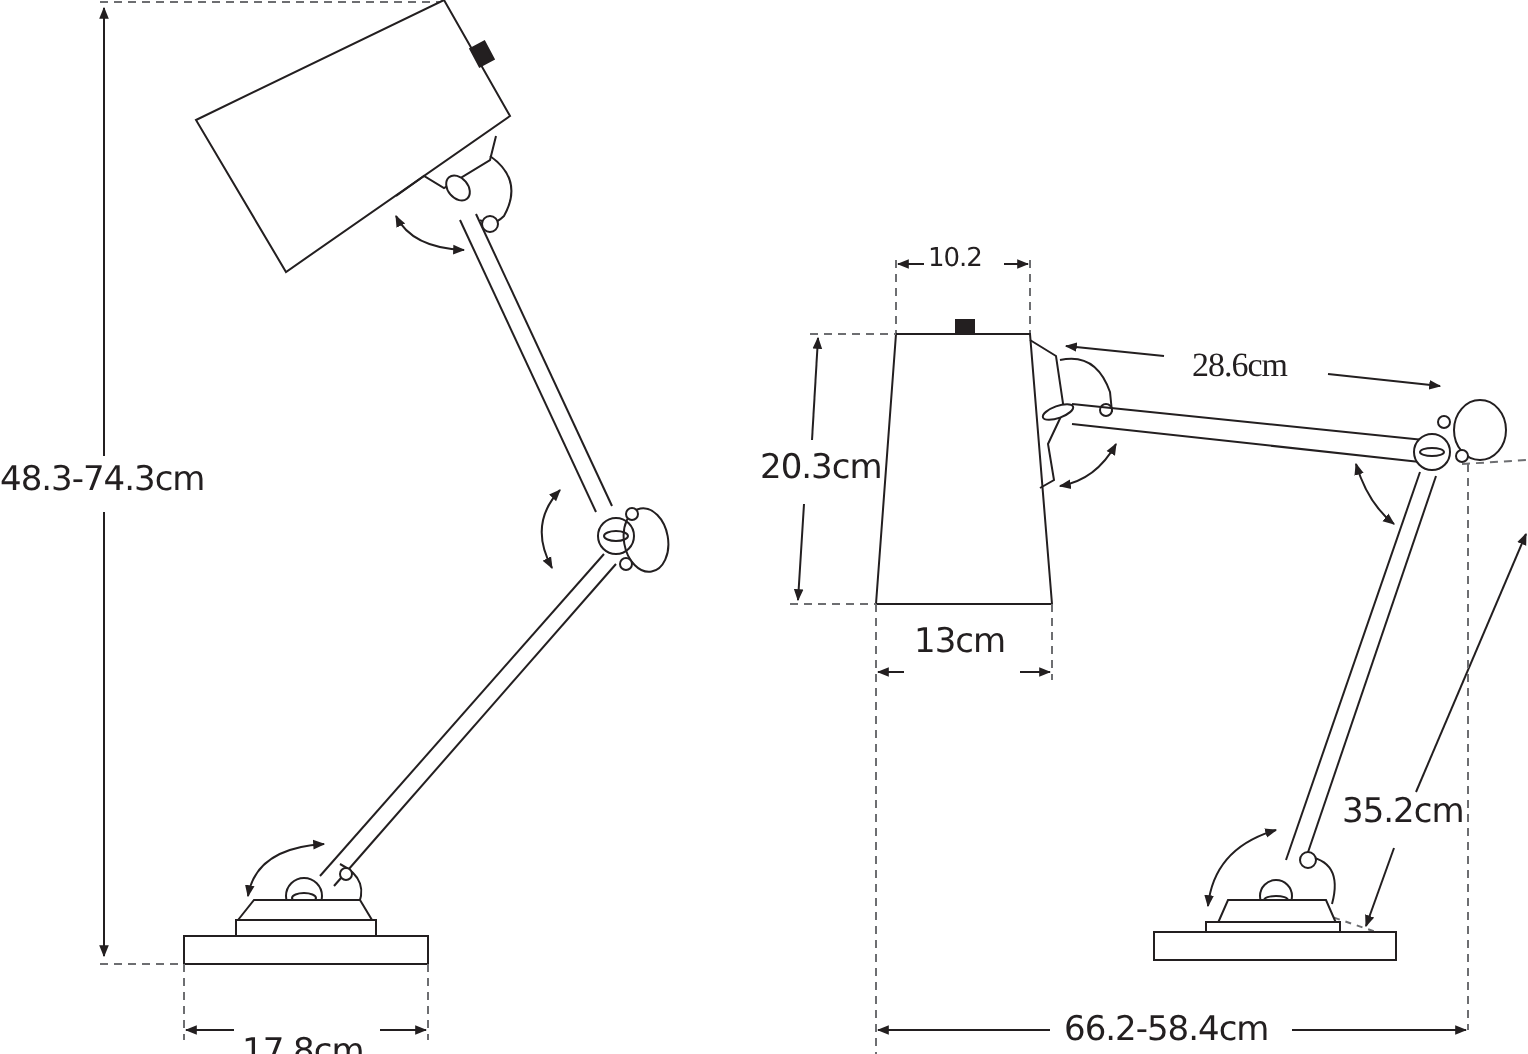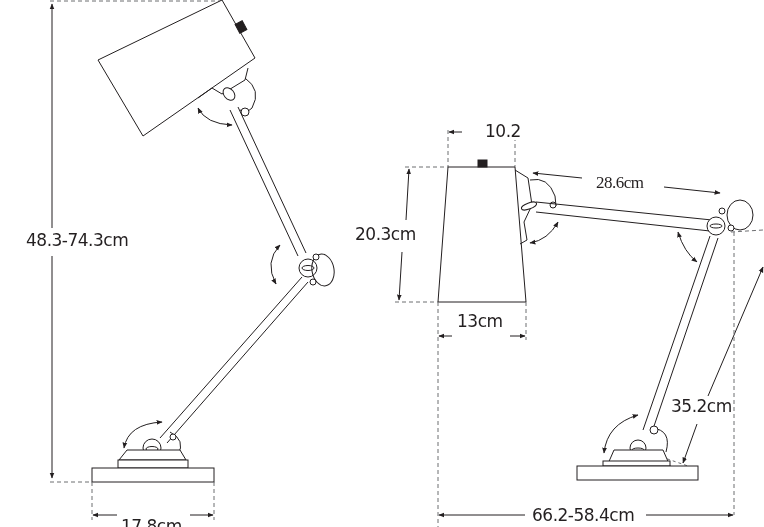--- a/index.html
+++ b/index.html
@@ -119,21 +119,21 @@
     <polygon points="607,466 614,450 663,450 670,466" fill="#fff"></polygon>
     <rect x="603" y="461" width="67" height="5" fill="#fff"></rect>
     <rect x="577" y="466" width="121" height="14" fill="#fff"></rect>
 
     <line x1="734" y1="232" x2="734" y2="515" stroke="#6d6e71" stroke-dasharray="4,3"></line>
     <line x1="439" y1="515" x2="525" y2="515" marker-start="url(#ah)"></line>
     <line x1="646" y1="515" x2="733" y2="515" marker-end="url(#ah)"></line>
   </g>
 </svg>
 
-<div class="lbl" style="left:0px; top:232px; font-size:17px;padding-left:26px;">48.3-74.3cm</div>
+<div class="lbl" style="left:0px; top:232px; font-size:17px;">48.3-74.3cm</div>
 <div class="lbl" style="left:121px; top:518px; font-size:17px;">17.8cm</div>
 
-<div class="lbl" style="left:464px; top:123px; font-size:17px;margin-left:21px;">10.2</div>
-<div class="lbl" style="left:355px; top:226px; font-size:17px;">20.3cm</div>
+<div class="lbl" style="left:464px; top:123px; font-size:13px;">10.2</div>
+<div class="lbl" style="left:380px; top:226px; font-size:17px;">20.3cm</div>
 <div class="lbl" style="left:457px; top:313px; font-size:17px;">13cm</div>
 <div class="lbl" style="left:596px; top:174px; font-size:17px;font-family:Liberation Serif, serif;">28.6cm</div>
 <div class="lbl" style="left:671px; top:398px; font-size:17px;text-align:right;">35.2cm</div>
 <div class="lbl" style="left:532px; top:507px; font-size:17px;">66.2-58.4cm</div>
 
 </body></html>

